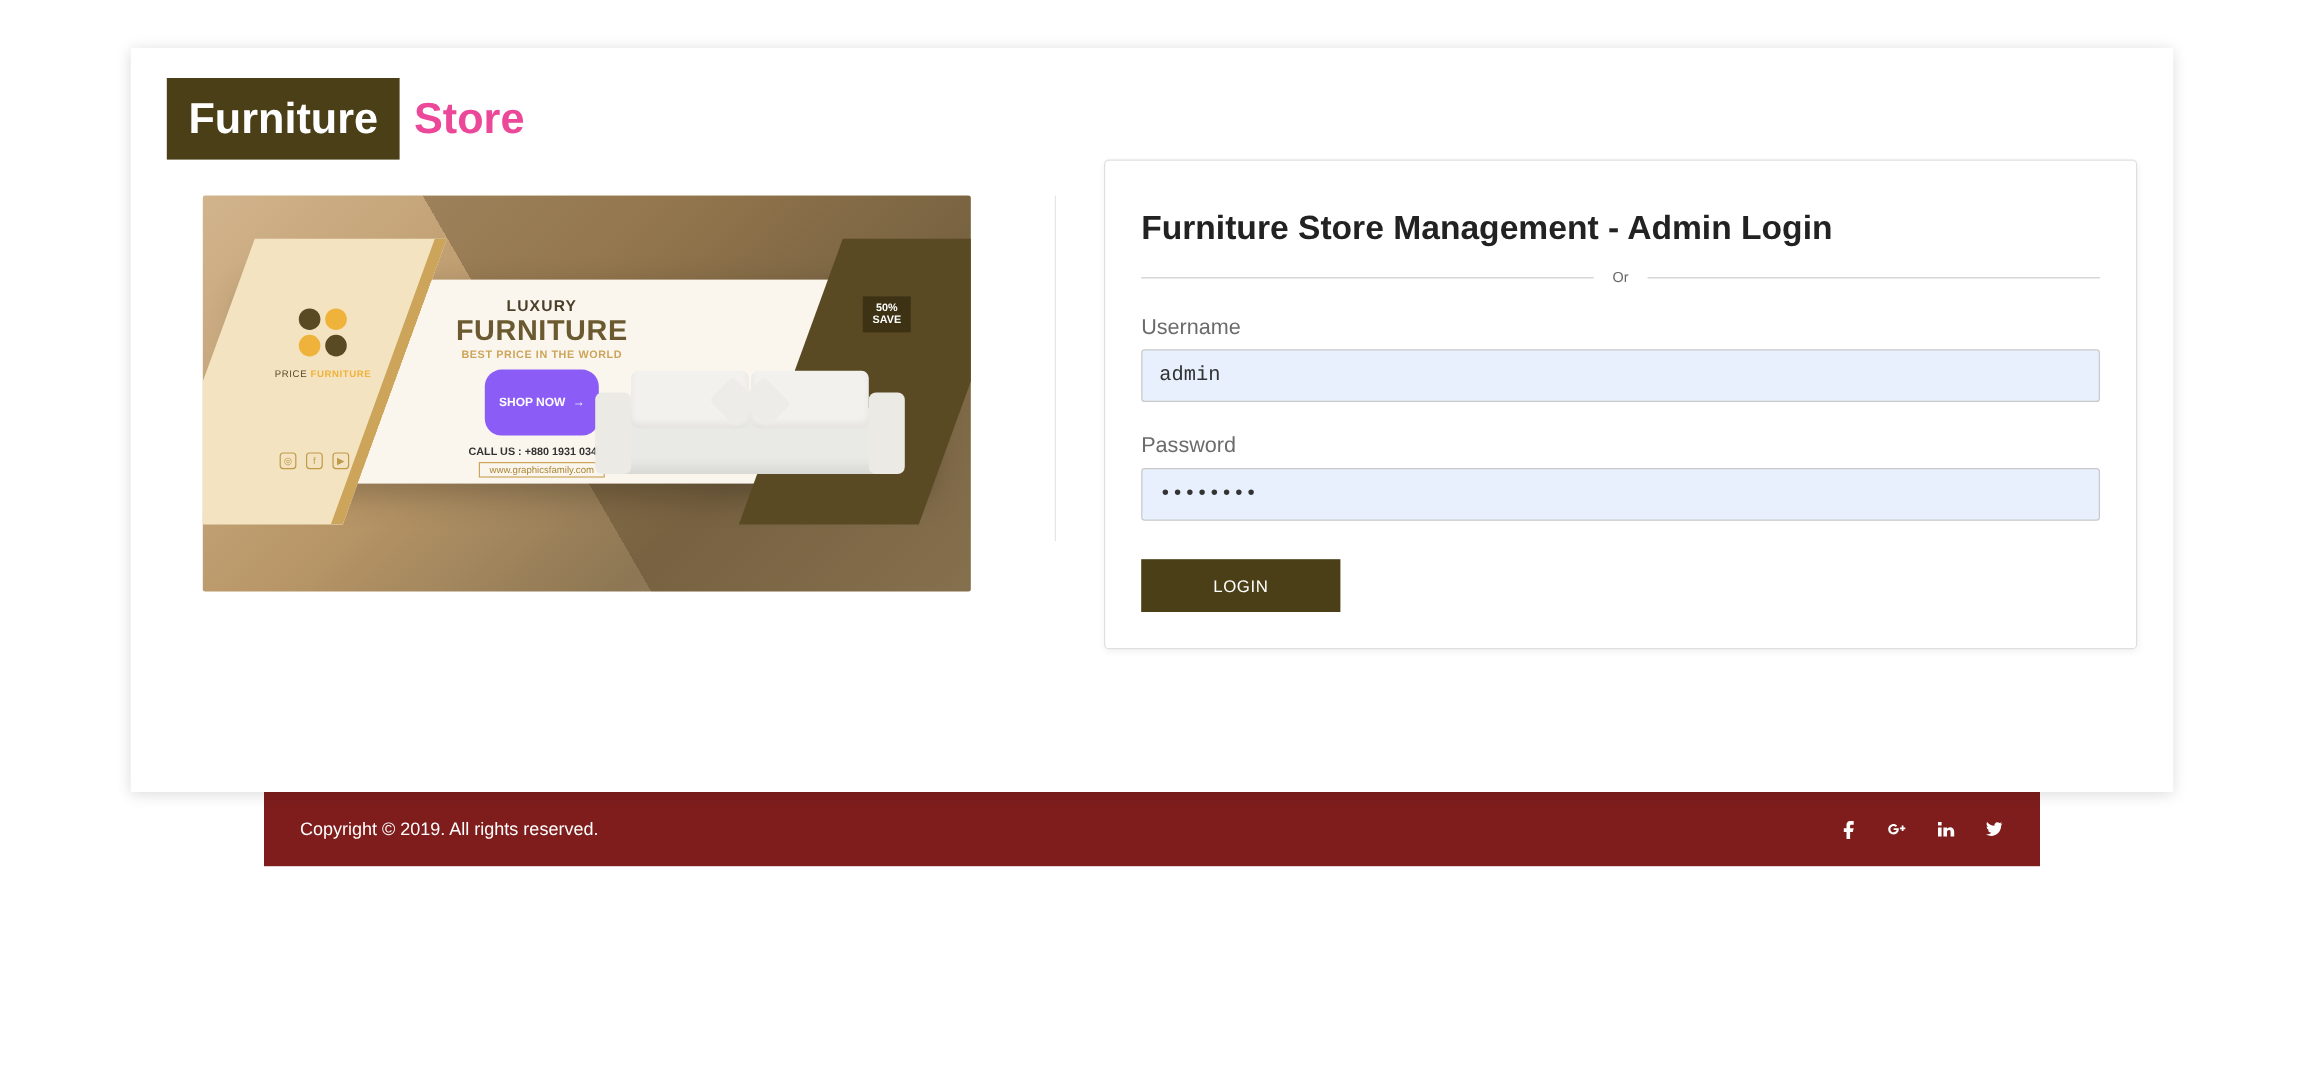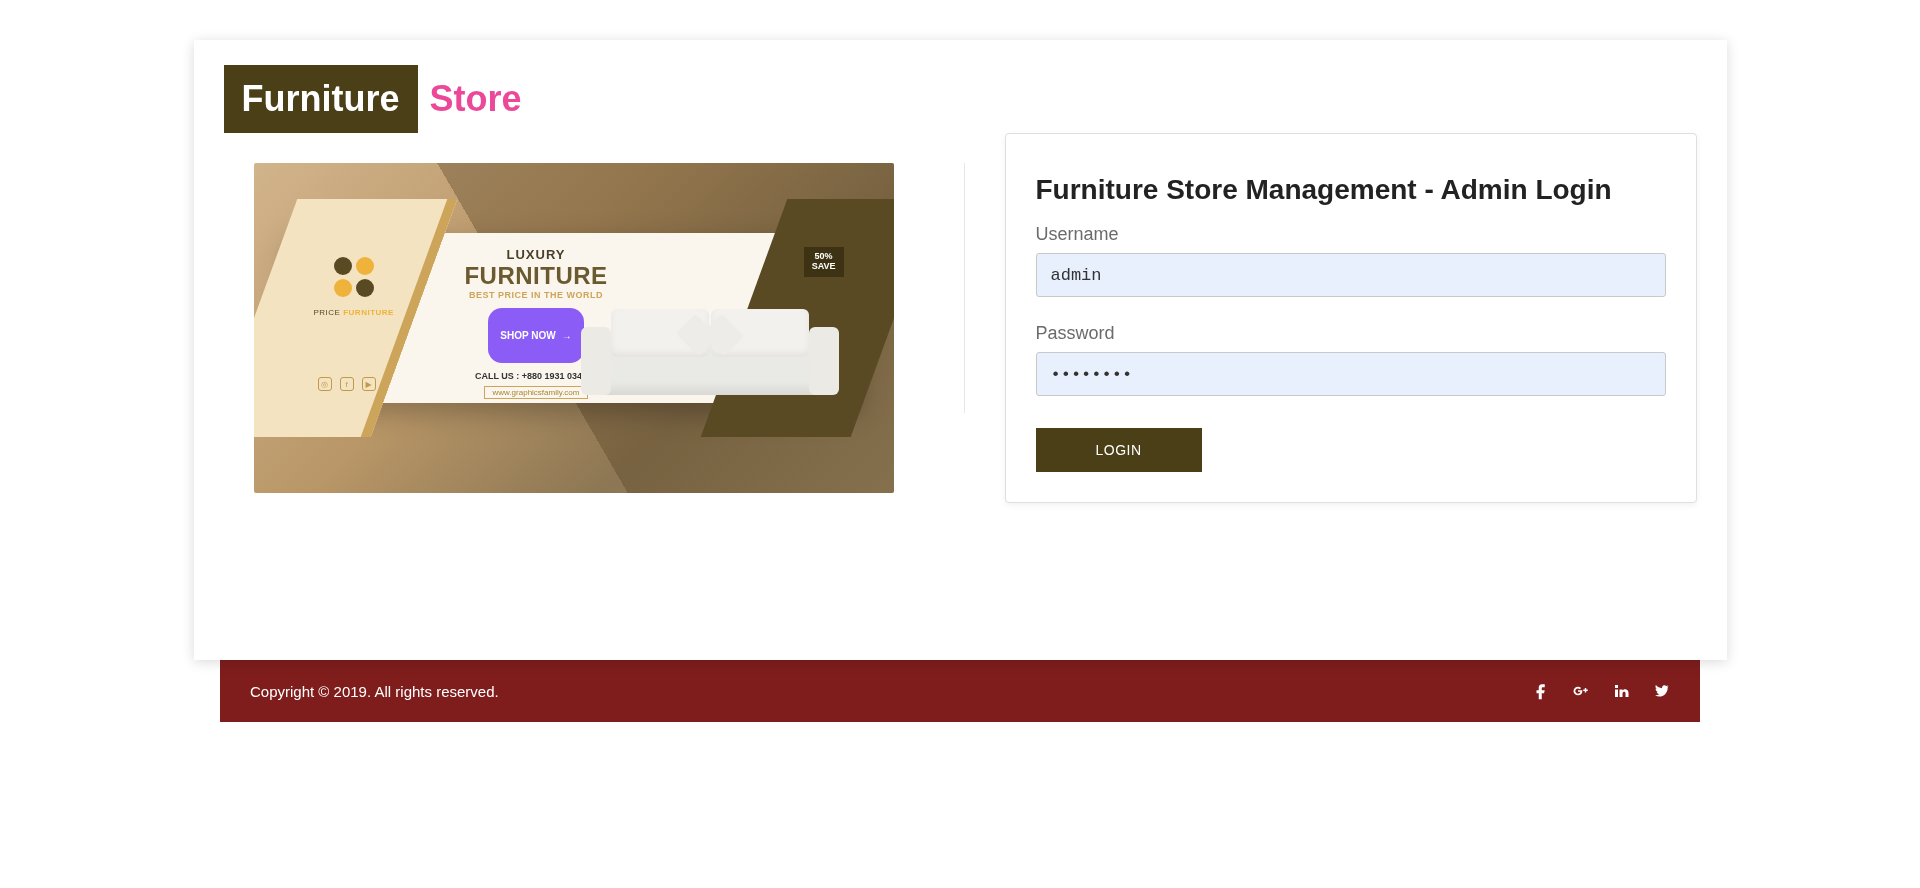--- a/index.html
+++ b/index.html
@@ -2,21 +2,21 @@
 <html><head>
   <meta charset="utf-8">
   <style>
     * { box-sizing: border-box; margin: 0; padding: 0; }
     body {
       font-family: "Segoe UI", Arial, sans-serif;
       background: #ffffff;
       color: #333;
     }
     .page-container {
-      width: 1533px;
+      width: 1702px;
       margin: 40px auto 0;
       background: #ffffff;
       box-shadow: 0 2px 12px rgba(0,0,0,0.15);
       min-height: 620px;
       position: relative;
     }
     
     .logo-wrap {
       padding: 25px 30px 0 30px;
       display: flex;
@@ -299,20 +299,25 @@
           </div>
         </div>
       </div>
     </div>
 
     <div class="col-divider"></div>
 
     <div class="right-col">
       <div class="login-card">
         <h2 class="login-title">Furniture Store Management - Admin Login</h2>
+        <div class="divider-or">
+          <div class="line"></div>
+          <div class="or-text">Or</div>
+          <div class="line"></div>
+        </div>
 
         <div class="form-group">
           <label class="form-label">Username</label>
           <input type="text" class="form-input" value="admin" style="">
         </div>
 
         <div class="form-group">
           <label class="form-label">Password</label>
           <input type="password" class="form-input" value="••••••••" style="">
         </div>

